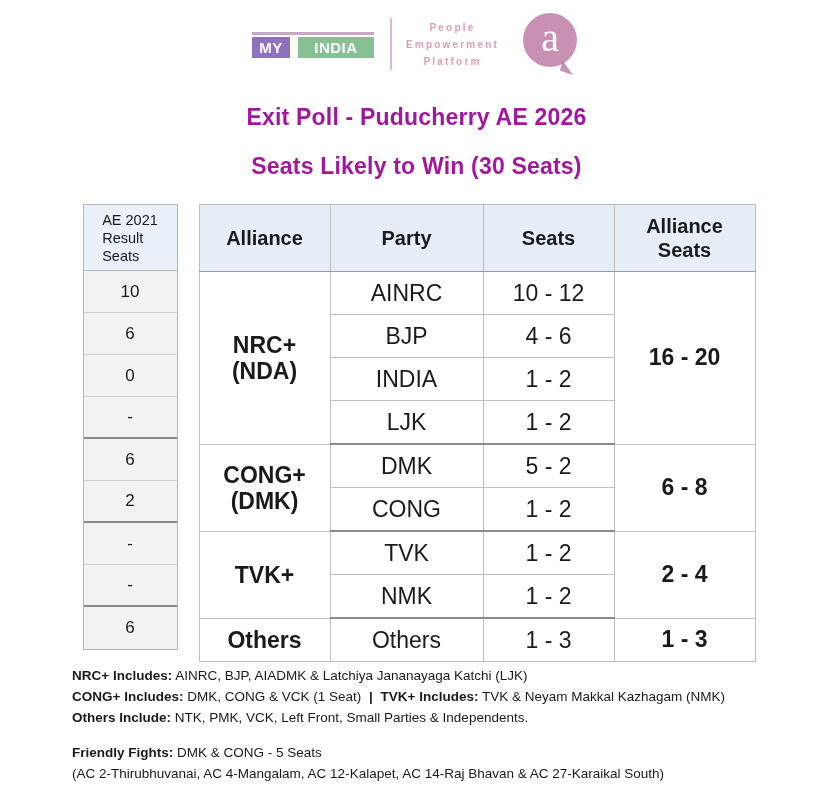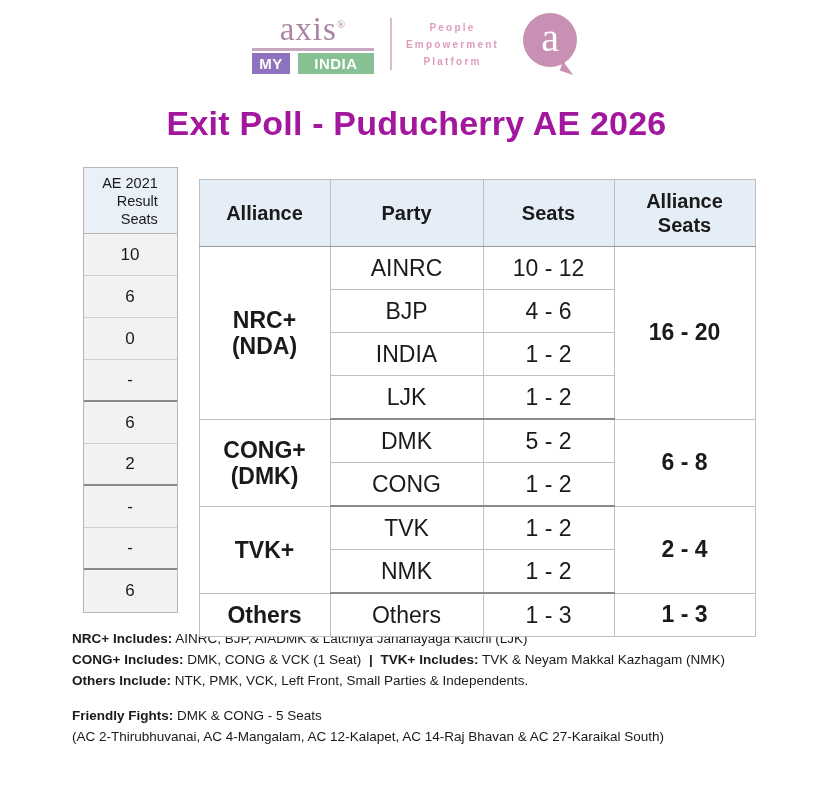--- a/index.html
+++ b/index.html
@@ -138,21 +138,21 @@
   }
 
   
   .titles {
     text-align: center;
     margin-top: 16px;
   }
   .title-main, .title-sub {
     color: #a3179f;
     font-weight: bold;
-    font-size: 34px;
+    font-size: 23px;
     letter-spacing: 0.2px;
   }
   .title-main { margin-bottom: 22px; }
 
   
   .table-zone {
     position: relative;
     margin: 24px auto 0 auto;
     width: 668px;
     height: 447px;
@@ -165,42 +165,42 @@
     border: 1px solid #b6b6b6;
     box-sizing: border-box;
     background: #f2f2f2;
   }
   .prev-head {
     background: #e9f0f8;
     height: 66px;
     display: flex;
     align-items: center;
     justify-content: center;
-    text-align: right;
+    text-align: left;
     font-size: 14.5px;
     line-height: 18px;
     border-bottom: 1px solid #b6b6b6;
     box-sizing: border-box;
   }
   .prev-cell {
     height: 42px;
     display: flex;
     align-items: center;
     justify-content: center;
     font-size: 17px;
     border-bottom: 1px solid #cfcfcf;
     box-sizing: border-box;
   }
   .prev-cell.grp-end { border-bottom: 2px solid #8a8a8a; }
   .prev-cell.last { border-bottom: none; }
 
   .main-table {
     position: absolute;
     left: 116px;
-    top: 12px;
+    top: 0;
     width: 552px;
     border-collapse: collapse;
     table-layout: fixed;
     border: 1px solid #9a9a9a;
     box-sizing: border-box;
   }
   .main-table th, .main-table td {
     border: 1px solid #bfbfbf;
     text-align: center;
     vertical-align: middle;
@@ -244,21 +244,20 @@
   .notes b { font-weight: bold; }
   .notes .sep { font-weight: bold; padding: 0 4px; }
   .notes-gap { height: 14px; }
 </style>
 </head>
 <body>
 
 <div class="logo-bar">
   <div class="logo-group">
     <div class="axis-block">
-      <div class="axis-word"><span>axis</span><span class="reg">®</span></div>
       <div class="axis-underline"></div>
       <div class="myindia">
         <div class="mi-my">MY</div>
         <div class="mi-gap"></div>
         <div class="mi-india">INDIA</div>
       </div>
     </div>
     <div class="logo-divider"></div>
     <div class="pep">
       <div>People</div>
@@ -269,20 +268,21 @@
       <div class="bubble-tail"></div>
       <div class="bubble">
         <span class="bubble-a">a</span>
       </div>
     </div>
   </div>
 </div>
 
 <div class="titles">
   <div class="title-main">Exit Poll - Puducherry AE 2026</div>
+  <div class="title-sub">Seats Likely to Win (30 Seats)</div>
 </div>
 
 <div class="table-zone">
 
   <div class="col-prev">
     <div class="prev-head">
       <div>
         <div>AE 2021</div>
         <div>Result</div>
         <div>Seats</div>

